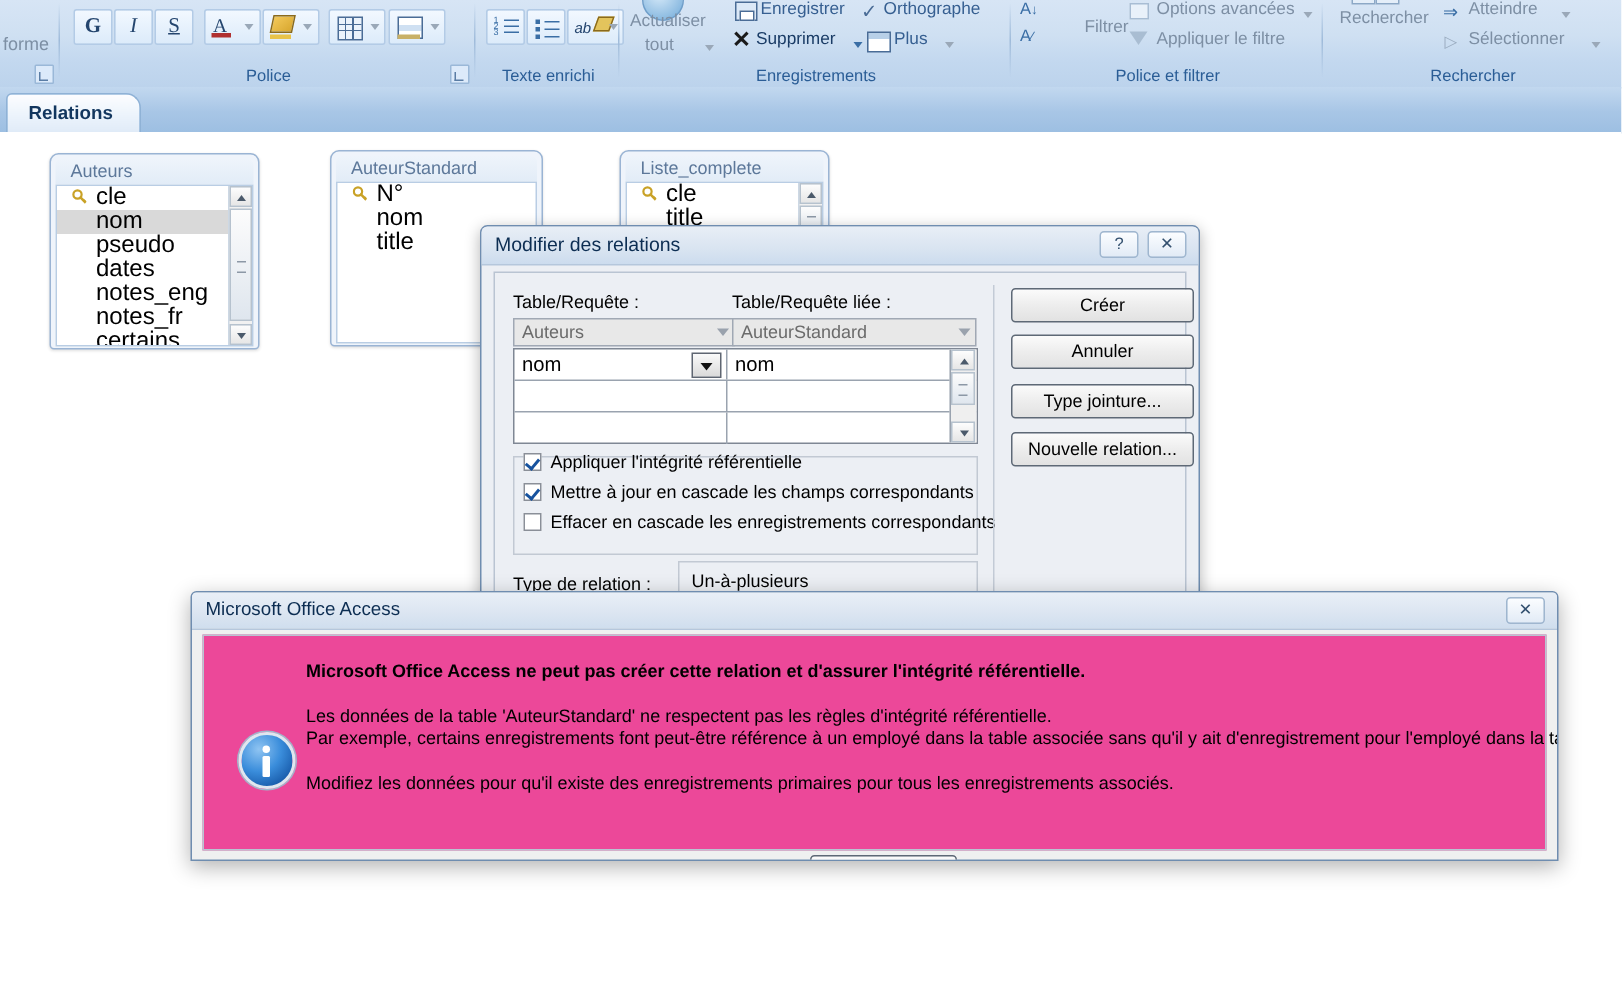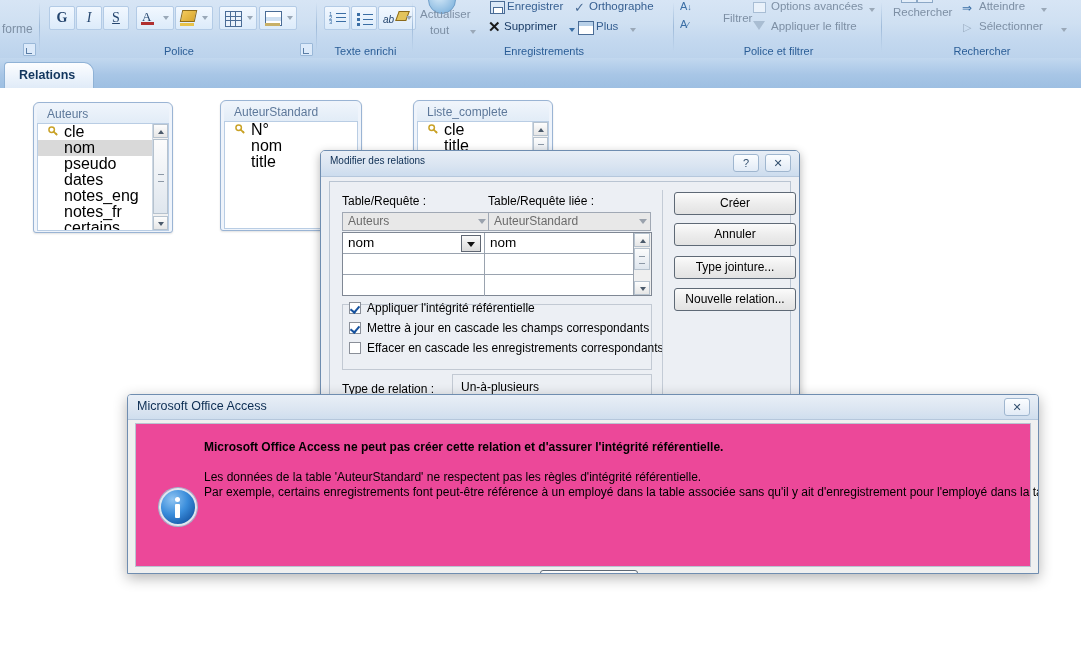--- a/index.html
+++ b/index.html
@@ -92,21 +92,21 @@
   
   #dlg-rel{
     position:absolute;left:320px;top:150px;width:478px;height:252px;
     background:#eceff4;border:1px solid #6f8db0;border-radius:5px 5px 0 0;
     box-shadow:0 3px 10px rgba(0,0,0,.30);
     font-family:"Liberation Sans", sans-serif;overflow:hidden;
   }
   #dlg-rel .titlebar{height:25px;position:relative;
     background:linear-gradient(to bottom,#e8eef6,#d9e4f1 60%,#ccdcee);
     border-bottom:1px solid #b5c7dc;}
-  #dlg-rel .titletext{position:absolute;left:9px;top:4px;font-size:10px;color:#0c2d52;}
+  #dlg-rel .titletext{position:absolute;left:9px;top:4px;font-size:13px;color:#0c2d52;}
   .titlebtn{position:absolute;top:3px;width:26px;height:18px;border:1px solid #9fb6cf;
     border-radius:3px;background:linear-gradient(to bottom,#fbfdff,#e2ebf6);
     text-align:center;line-height:16px;font-size:11px;color:#33506f;box-sizing:border-box;}
   .dlgbody{position:absolute;left:8px;top:30px;right:8px;bottom:4px;
     background:#eceff4;border:1px solid #b9c4d2;box-sizing:border-box;}
   .lbl{position:absolute;font-size:12px;color:#000;}
   .combo{position:absolute;height:19px;background:#e8e8e8;border:1px solid #a0a8b4;
     box-sizing:border-box;font-size:12px;color:#6b6b6b;line-height:17px;padding-left:5px;}
   .combo .car{position:absolute;right:3px;top:6px;width:0;height:0;
     border-left:4px solid transparent;border-right:4px solid transparent;border-top:5px solid #9aa2ad;}
@@ -433,15 +433,16 @@
 <div id="msgbox">
   <div class="titlebar">
     <div class="titletext">Microsoft Office Access</div>
     <div class="titlebtn" style="right:8px;">✕</div>
   </div>
   <div class="mbody">
     <div class="infoicon"></div>
     <div class="mtxt bold" style="left:68px;top:16px;">Microsoft Office Access ne peut pas créer cette relation et d'assurer l'intégrité référentielle.</div>
     <div class="mtxt" style="left:68px;top:46px;">Les données de la table 'AuteurStandard' ne respectent pas les règles d'intégrité référentielle.</div>
     <div class="mtxt" style="left:68px;top:61px;">Par exemple, certains enregistrements font peut-être référence à un employé dans la table associée sans qu'il y ait d'enregistrement pour l'employé dans la table primaire.</div>
+    <div class="mtxt" style="left:68px;top:91px;">Modifiez les données pour qu'il existe des enregistrements primaires pour tous les enregistrements associés.</div>
     <div id="ok-button">OK</div>
   </div>
 </div>
 
 </body></html>

